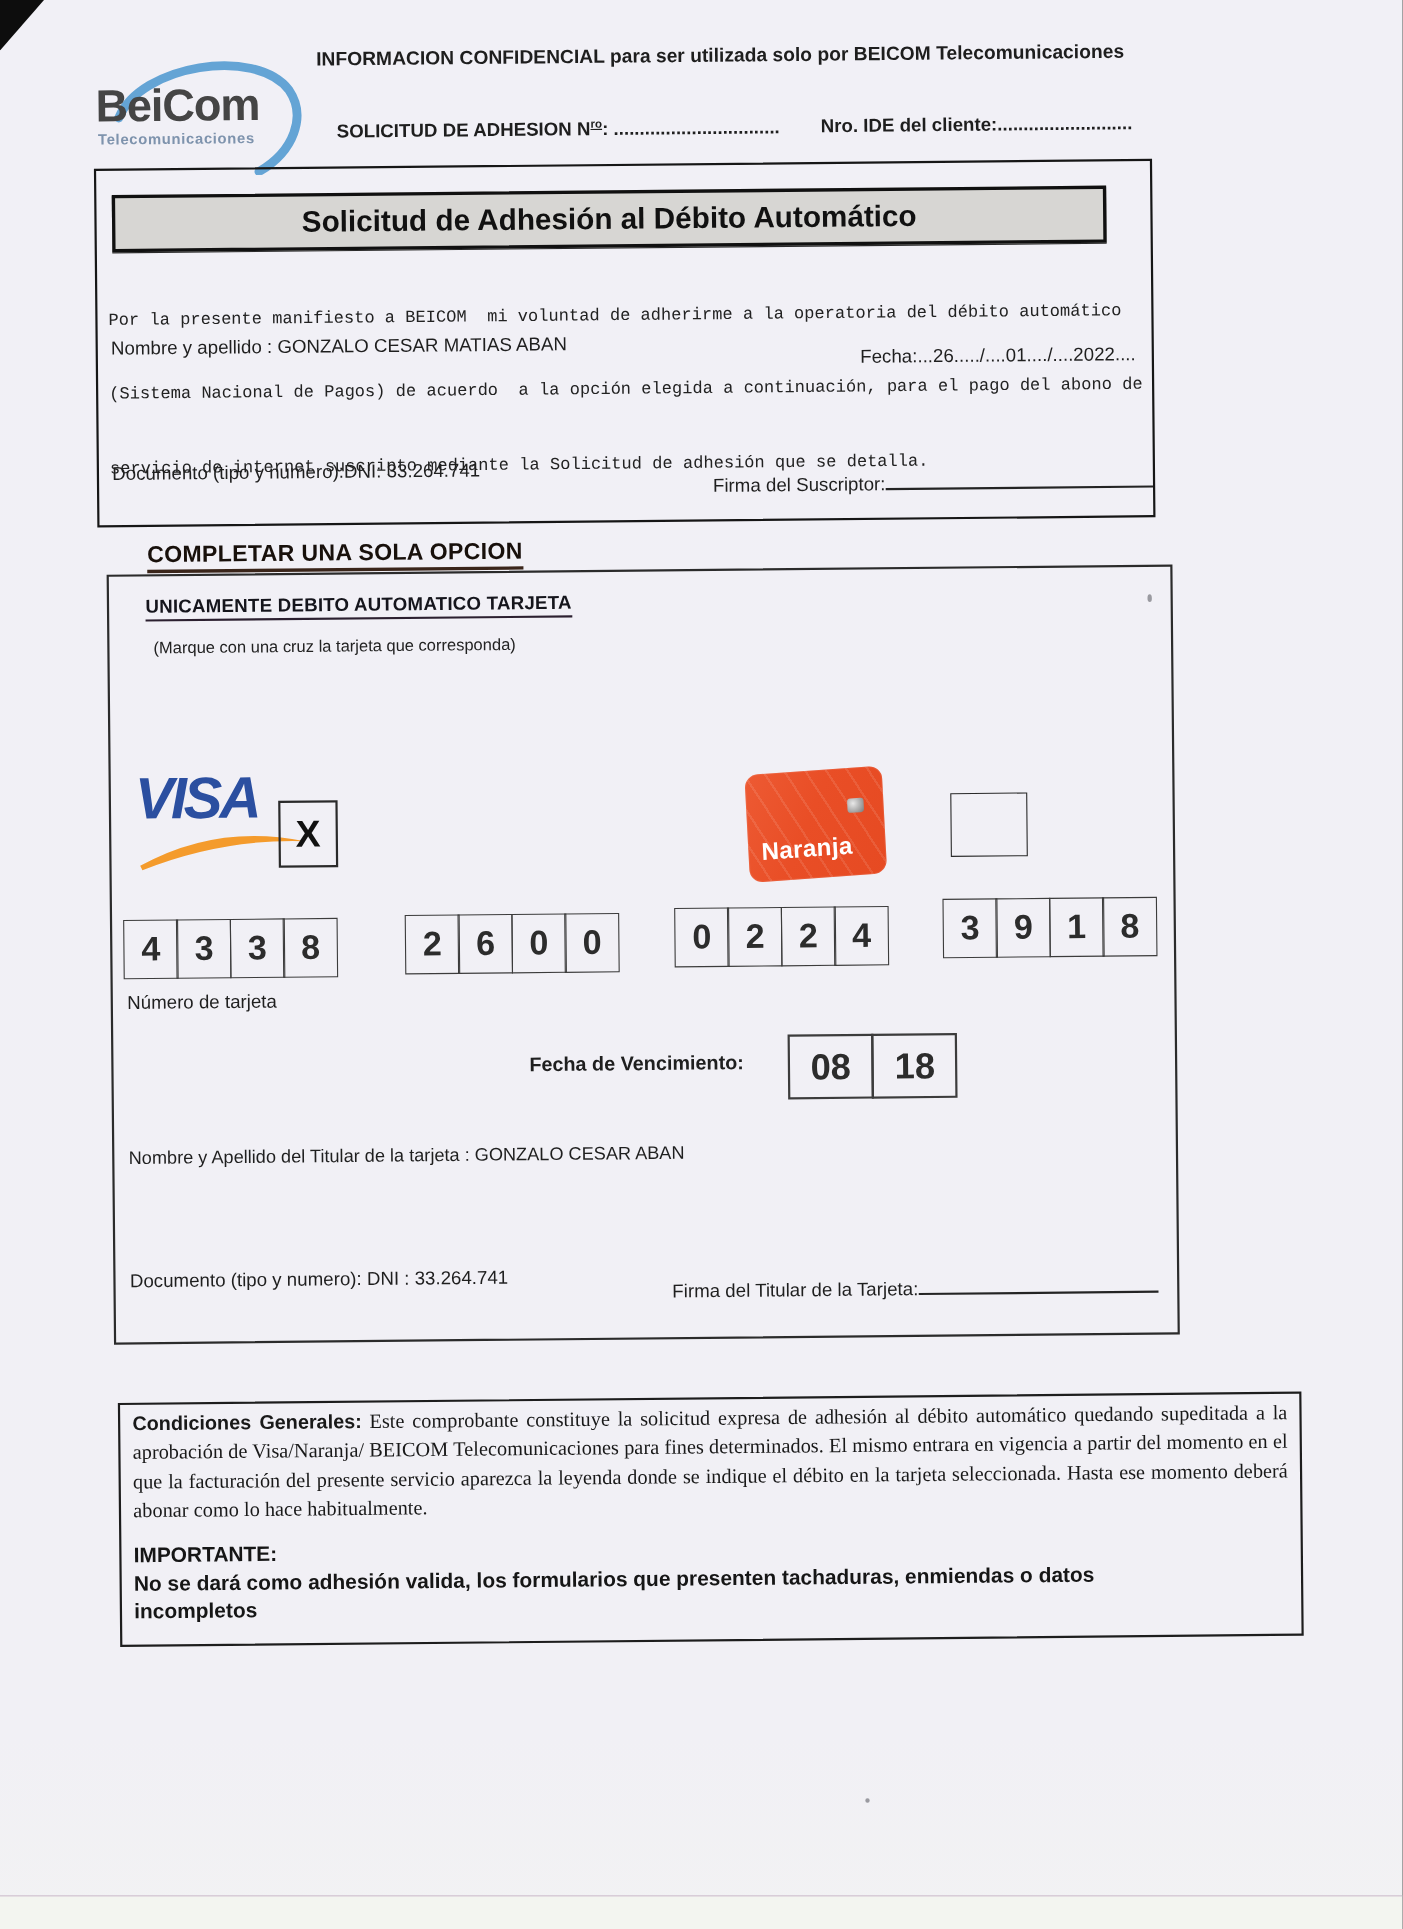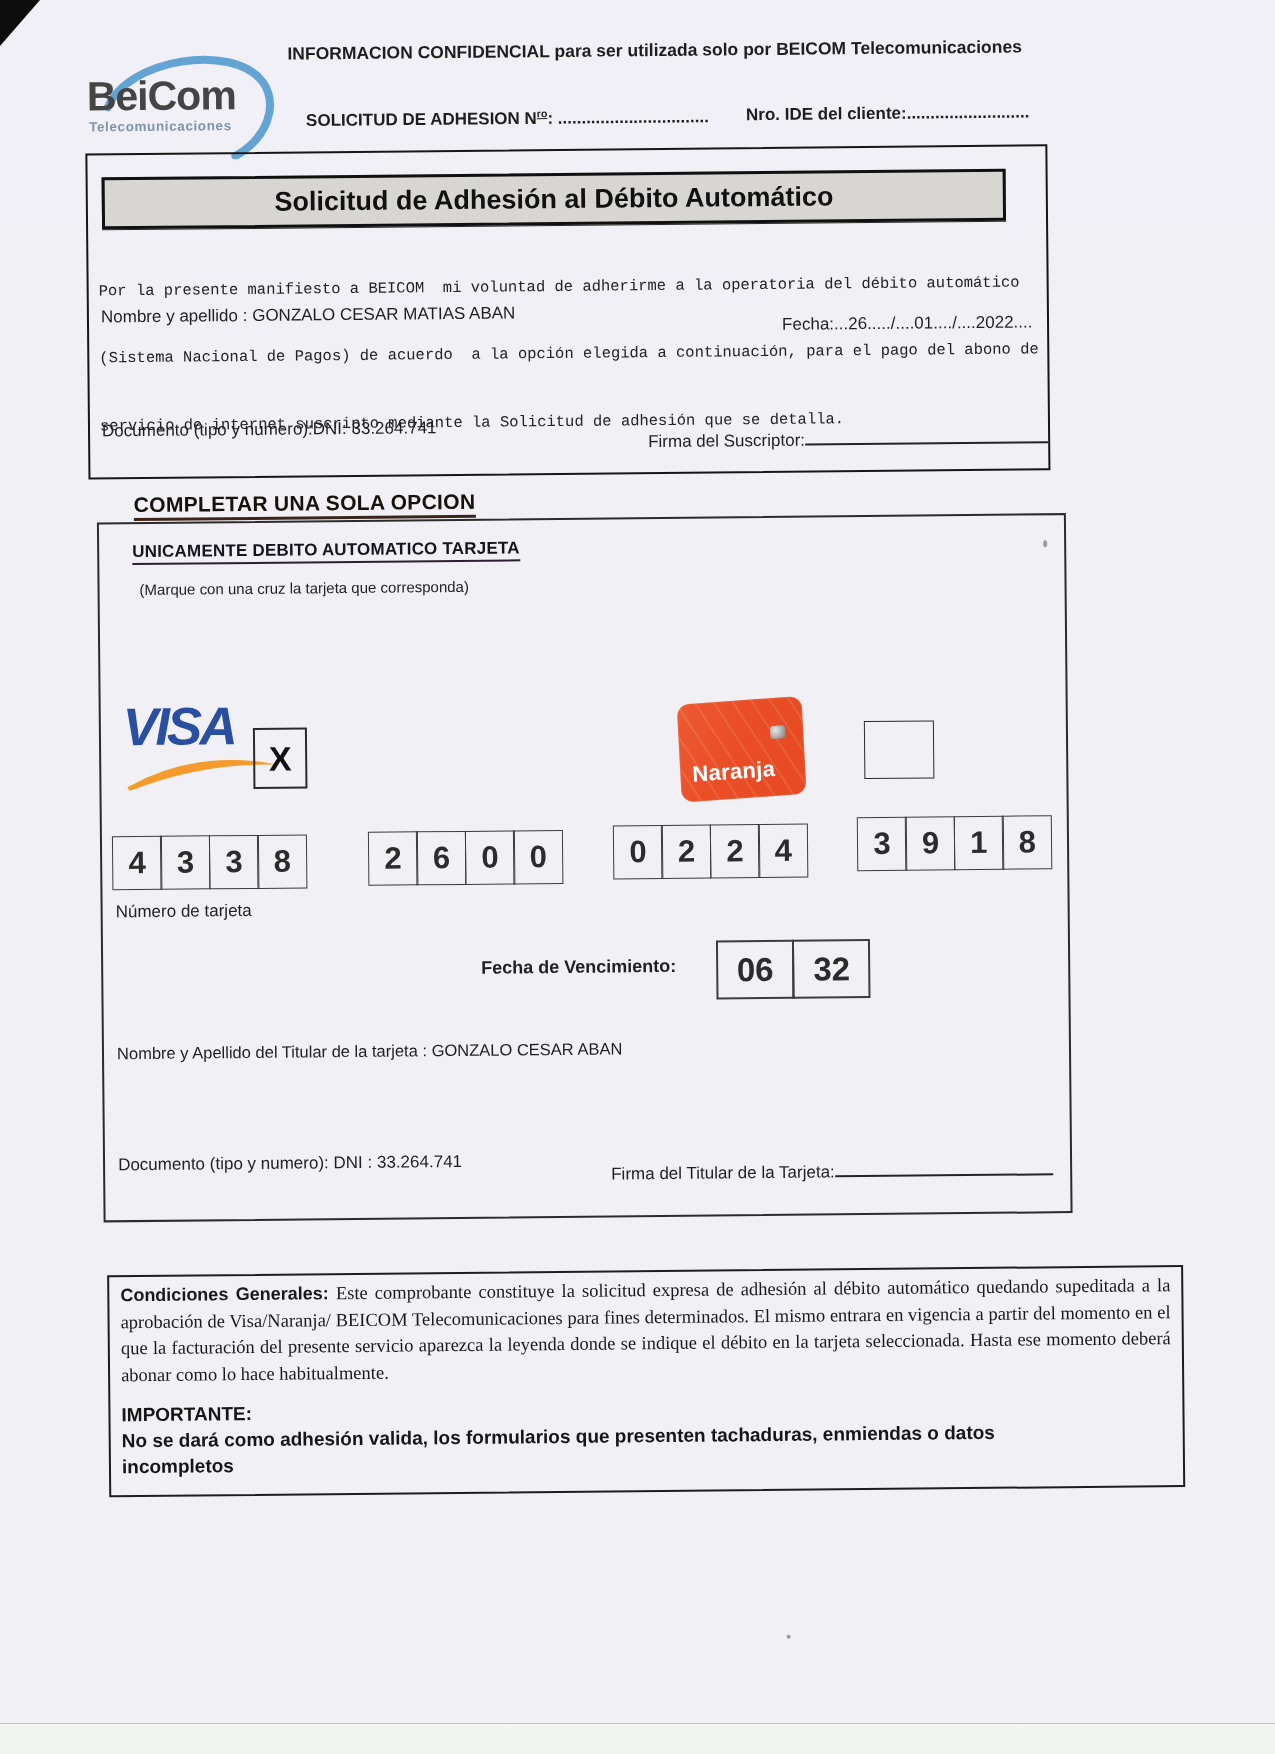--- a/index.html
+++ b/index.html
@@ -174,22 +174,22 @@
         <div class="digit-cell">3</div>
         <div class="digit-cell">9</div>
         <div class="digit-cell">1</div>
         <div class="digit-cell">8</div>
       </div>
 
       <div class="abs lbl" style="left:13px;top:378px;">Número de tarjeta</div>
 
       <div class="abs lbl" style="left:378px;top:437px;font-weight:bold;font-size:18px;">Fecha de Vencimiento:</div>
       <div class="abs digit-row" style="left:613px;top:422px;">
-        <div class="digit-cell exp-cell" style="border-width:2px;">06</div>
-        <div class="digit-cell exp-cell" style="border-width:2px;">32</div>
+        <div class="digit-cell exp-cell" style="border-width:2px;">08</div>
+        <div class="digit-cell exp-cell" style="border-width:2px;">18</div>
       </div>
 
       <div class="abs lbl" style="left:13px;top:520px;font-size:16.5px;">Nombre y Apellido del Titular de la tarjeta : GONZALO CESAR ABAN</div>
 
       <div class="abs lbl" style="left:13px;top:631px;">Documento (tipo y numero): DNI : 33.264.741</div>
 
       <div class="abs lbl" style="left:506px;top:644px;"><span>Firma del Titular de la Tarjeta:</span><span class="sig-line" style="width:218px;"></span></div>
     </div>
 
     <div class="abs box3" style="left:103px;top:1270px;width:1072px;height:218px;">

